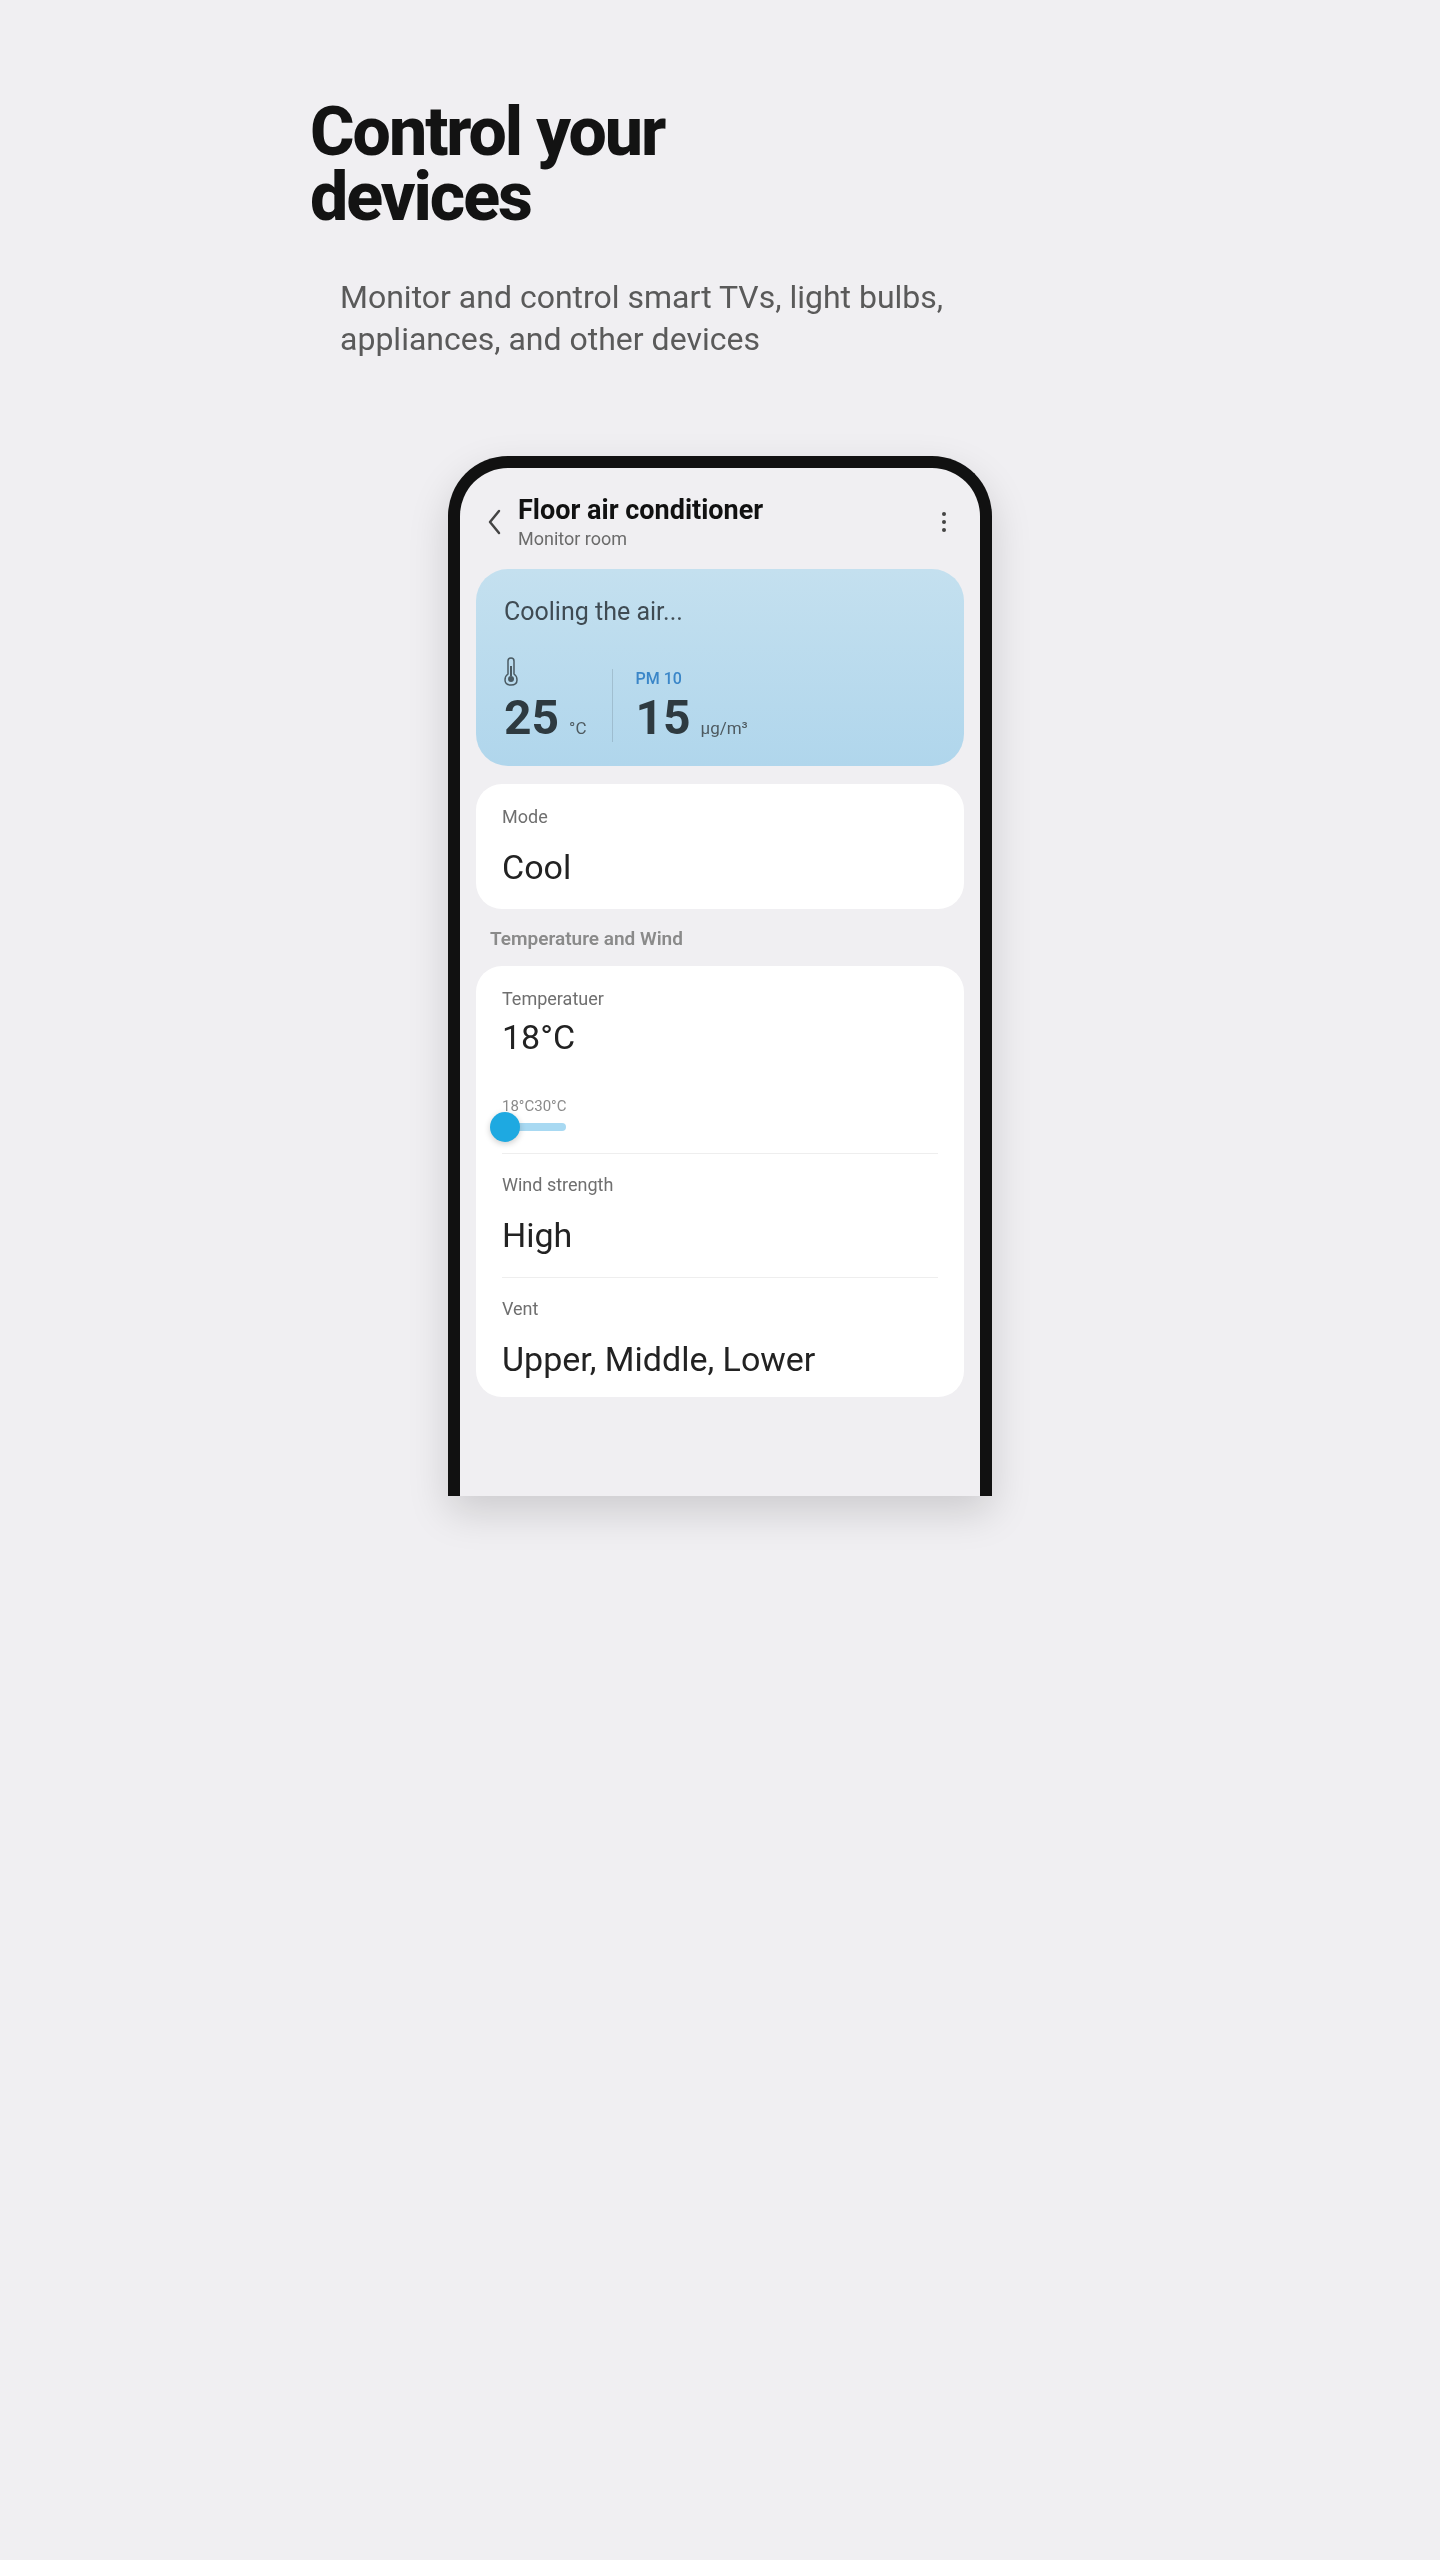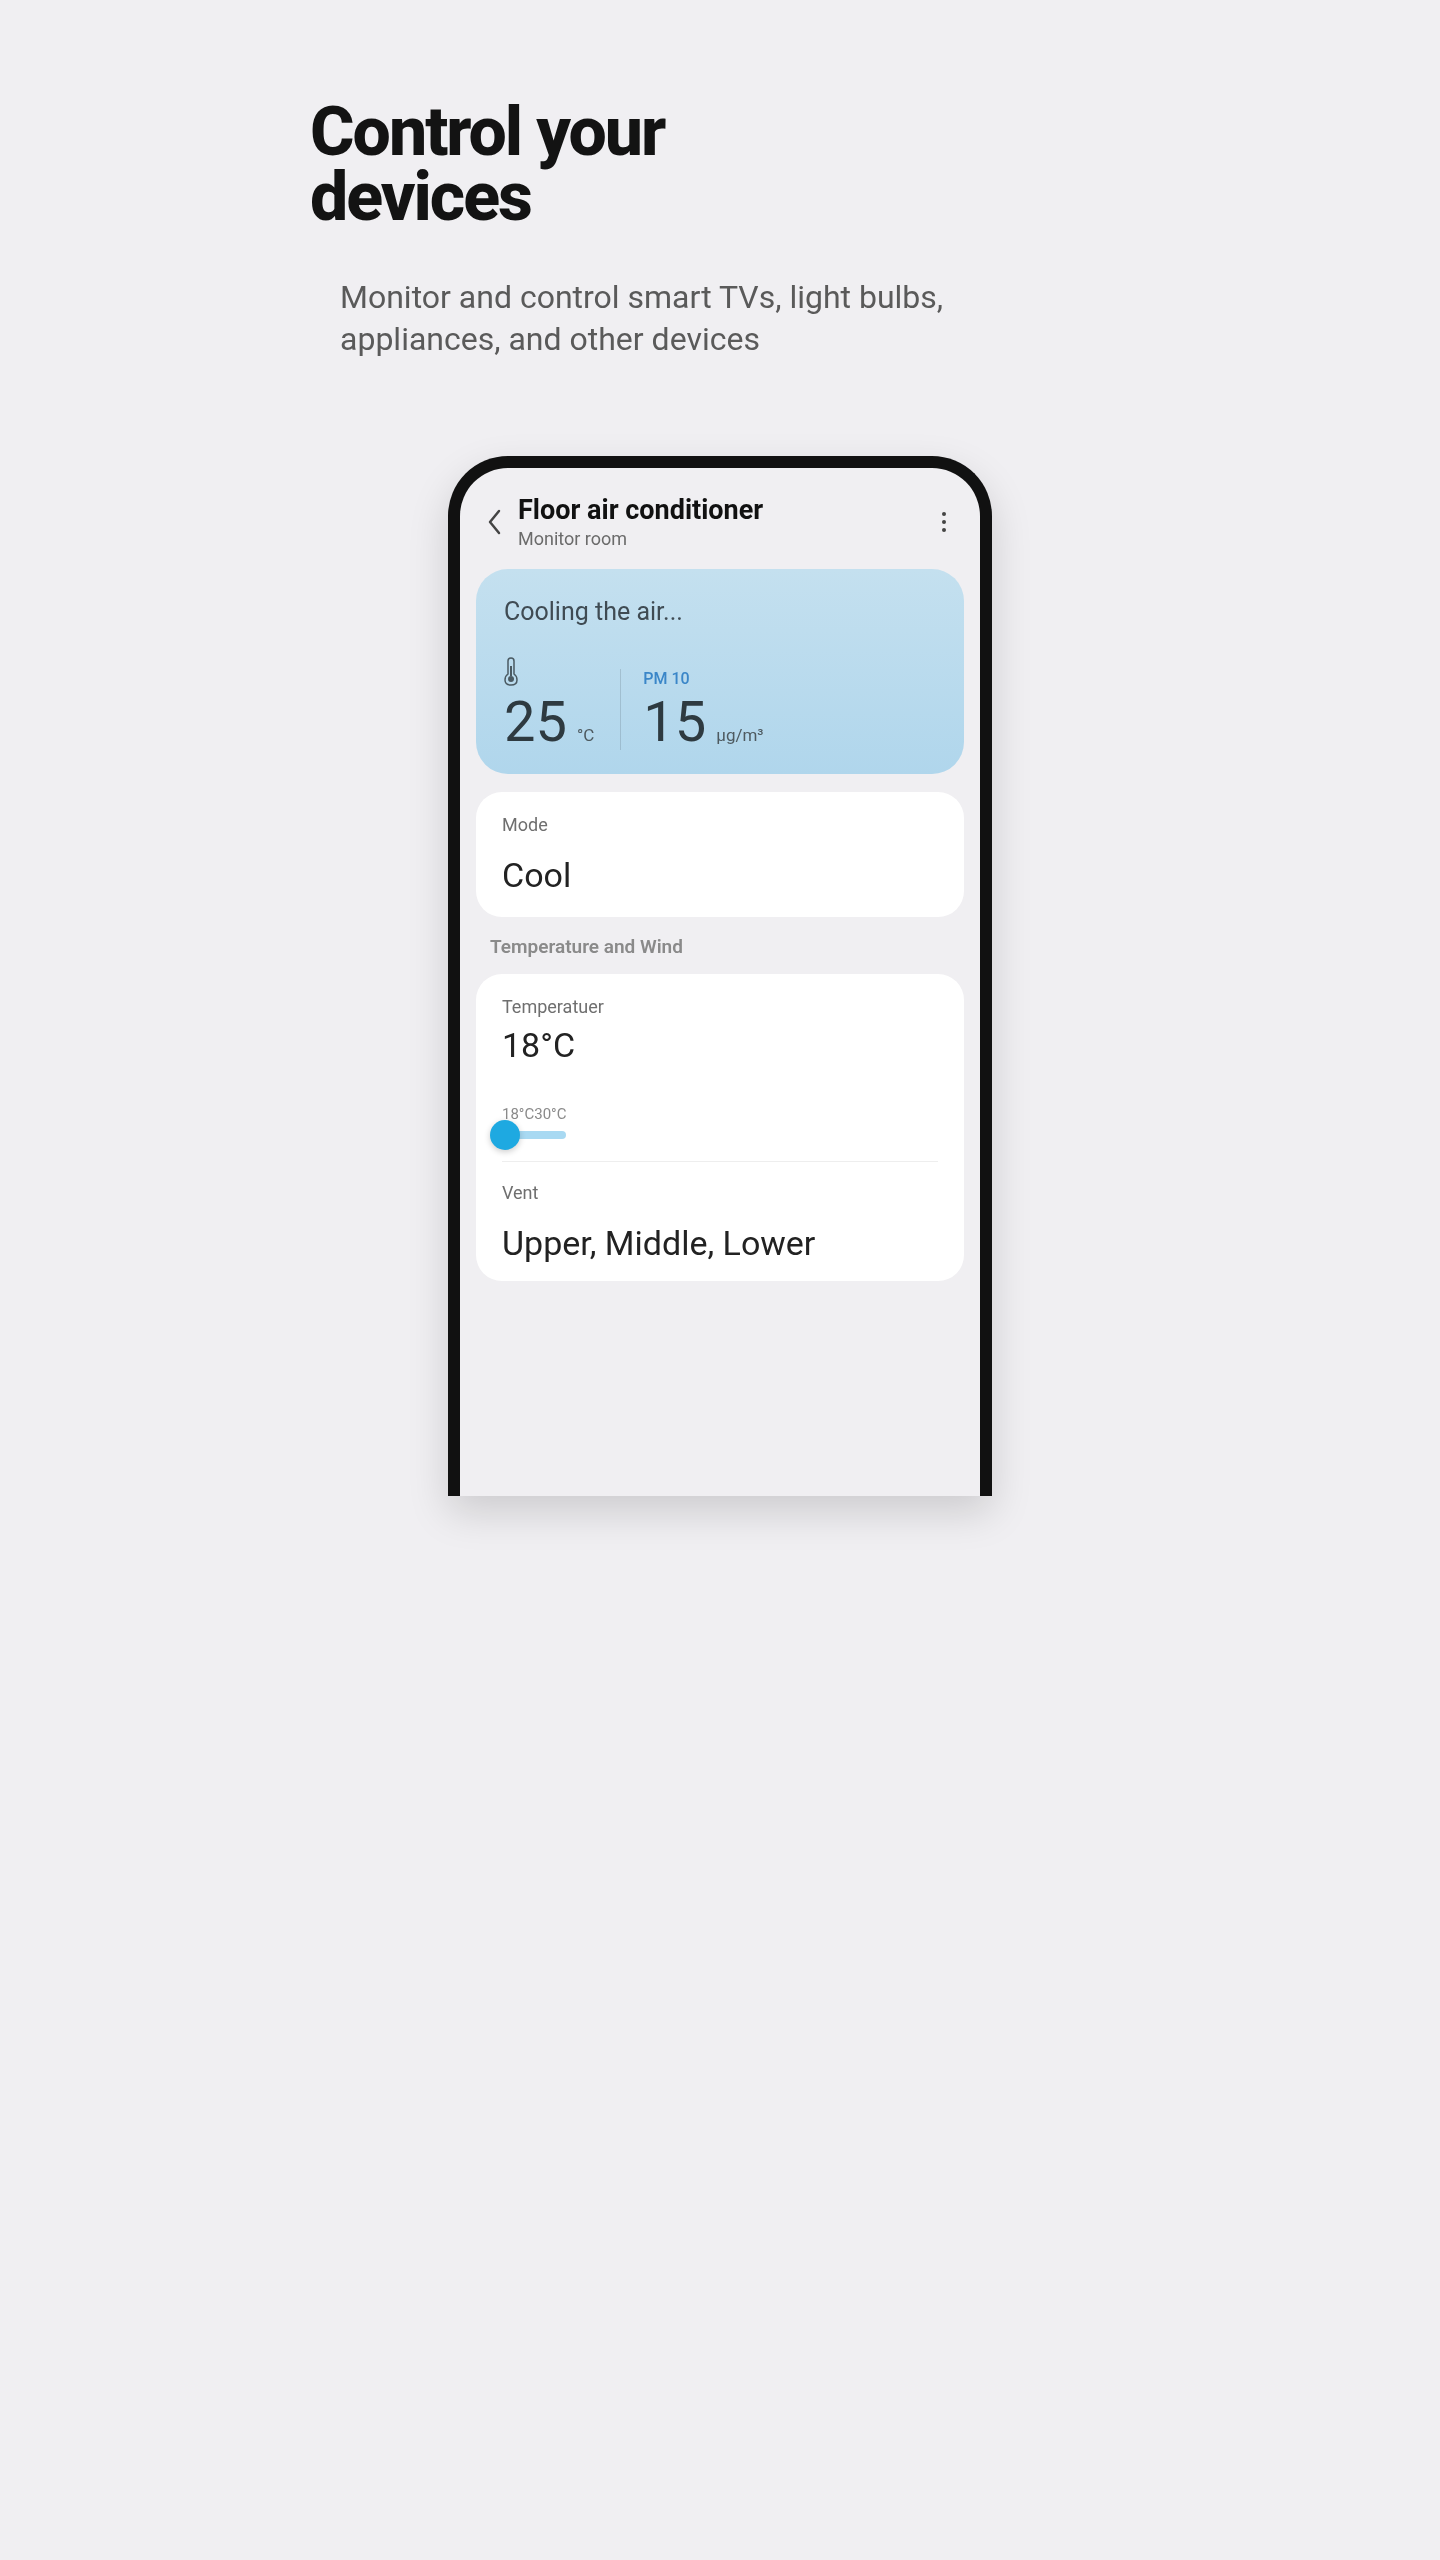--- a/index.html
+++ b/index.html
@@ -70,21 +70,21 @@
     background: linear-gradient(180deg, #c4e0ef 0%, #b0d6ec 100%);
     border-radius: 32px;
     padding: 28px 28px 24px 28px;
     margin-bottom: 18px;
   }
   .status-title { font-size: 25px; color: #3f4b53; margin-bottom: 30px; }
   .status-row { display: flex; align-items: flex-end; }
   .status-block { padding-right: 26px; }
   .status-block + .status-block { border-left: 1px solid rgba(0,0,0,0.12); padding-left: 22px; padding-right: 0; }
   .thermo-icon { margin-bottom: 4px; }
-  .big-num { font-size: 56px; font-weight: 400; color: #2e3a40; line-height: 1; }
+  .big-num { font-size: 48px; font-weight: 700; color: #2e3a40; line-height: 1; }
   .unit-small { font-size: 17px; color: #4e5a60; margin-left: 6px; }
   .pm-label { font-size: 16px; color: #3a86c8; margin-bottom: 6px; font-weight: 500; }
 
   .card {
     background: #fff;
     border-radius: 26px;
     padding: 22px 26px;
     margin-bottom: 18px;
   }
   .power-row { display:flex; align-items:center; justify-content:space-between; }
@@ -188,20 +188,24 @@
             <div class="slider-labels">
               <span>18°C</span>
               <span>30°C</span>
             </div>
             <div class="slider-track">
               <div class="slider-thumb"></div>
             </div>
           </div>
         </div>
         <div class="sub-block">
+          <div class="field-label">Wind strength</div>
+          <div class="field-value">High</div>
+        </div>
+        <div class="sub-block">
           <div class="field-label">Vent</div>
           <div class="field-value">Upper, Middle, Lower</div>
         </div>
       </div>
 
     </div>
   </div>
 </div>
 
 </body></html>

